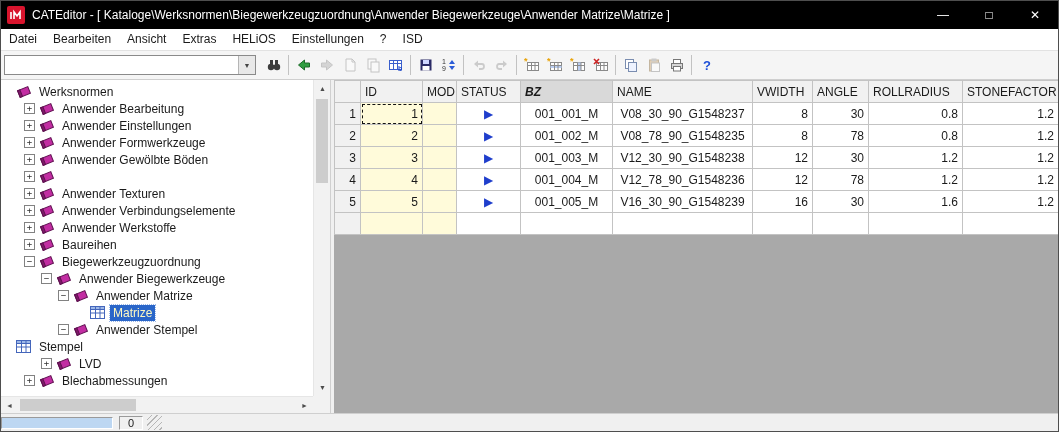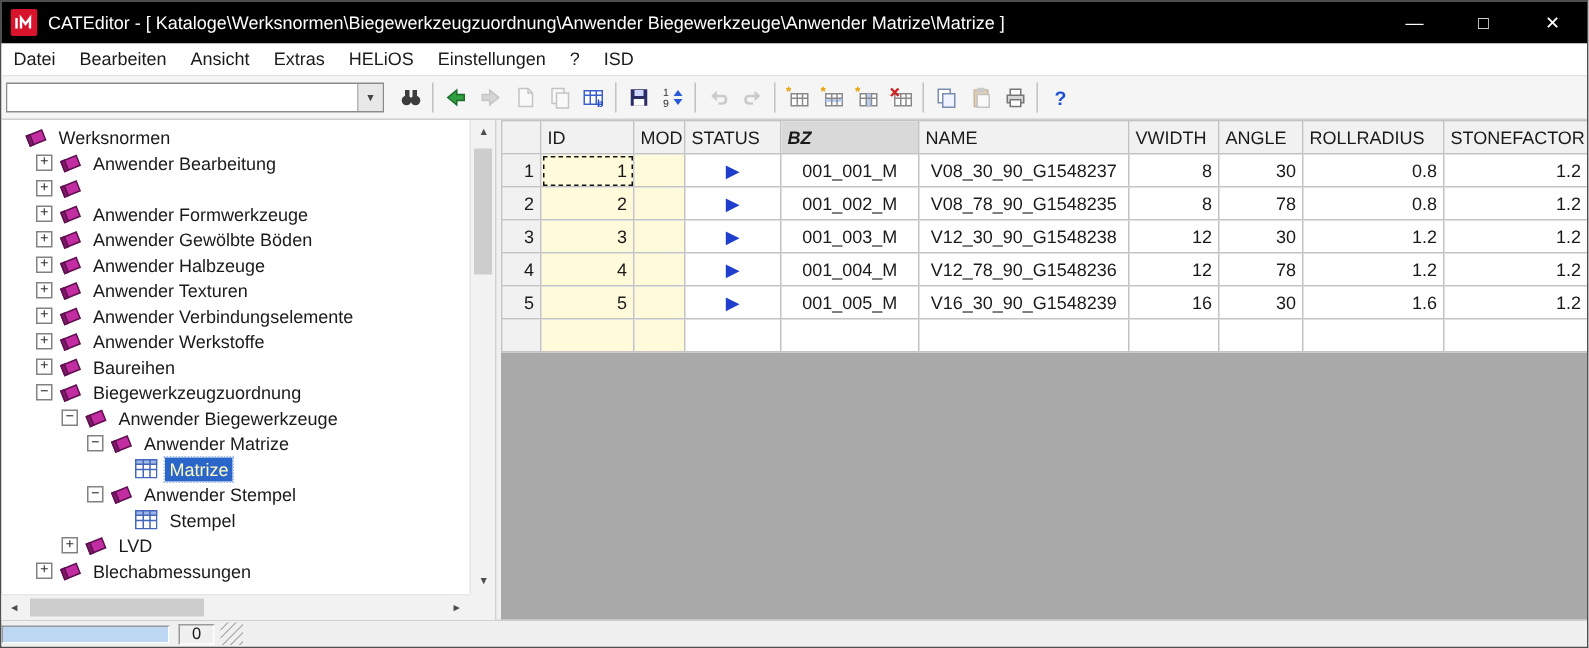--- a/index.html
+++ b/index.html
@@ -268,20 +268,21 @@
           <div class="tree-item" style="padding-left: 23px;">
             <span class="expander">+</span>
             <span class="tree-icon">
               <svg width="16" height="14">
                 <g transform="rotate(-22 8 7)">
                   <rect x="2.5" y="3.5" width="11" height="7" fill="#c22da2" stroke="#5f1050"></rect>
                   <rect x="2.5" y="3.5" width="2.5" height="7" fill="#7e1a68" stroke="#5f1050"></rect>
                 </g>
               </svg>
             </span>
+            <span class="tree-label">Anwender Einstellungen</span>
           </div>
           <div class="tree-item" style="padding-left: 23px;">
             <span class="expander">+</span>
             <span class="tree-icon">
               <svg width="16" height="14">
                 <g transform="rotate(-22 8 7)">
                   <rect x="2.5" y="3.5" width="11" height="7" fill="#c22da2" stroke="#5f1050"></rect>
                   <rect x="2.5" y="3.5" width="2.5" height="7" fill="#7e1a68" stroke="#5f1050"></rect>
                 </g>
               </svg>
@@ -303,21 +304,20 @@
           <div class="tree-item" style="padding-left: 23px;">
             <span class="expander">+</span>
             <span class="tree-icon">
               <svg width="16" height="14">
                 <g transform="rotate(-22 8 7)">
                   <rect x="2.5" y="3.5" width="11" height="7" fill="#c22da2" stroke="#5f1050"></rect>
                   <rect x="2.5" y="3.5" width="2.5" height="7" fill="#7e1a68" stroke="#5f1050"></rect>
                 </g>
               </svg>
             </span>
-            <span class="tree-label">Anwender Halbzeuge</span>
           </div>
           <div class="tree-item" style="padding-left: 23px;">
             <span class="expander">+</span>
             <span class="tree-icon">
               <svg width="16" height="14">
                 <g transform="rotate(-22 8 7)">
                   <rect x="2.5" y="3.5" width="11" height="7" fill="#c22da2" stroke="#5f1050"></rect>
                   <rect x="2.5" y="3.5" width="2.5" height="7" fill="#7e1a68" stroke="#5f1050"></rect>
                 </g>
               </svg>
@@ -412,21 +412,21 @@
             <span class="tree-icon">
               <svg width="16" height="14">
                 <g transform="rotate(-22 8 7)">
                   <rect x="2.5" y="3.5" width="11" height="7" fill="#c22da2" stroke="#5f1050"></rect>
                   <rect x="2.5" y="3.5" width="2.5" height="7" fill="#7e1a68" stroke="#5f1050"></rect>
                 </g>
               </svg>
             </span>
             <span class="tree-label">Anwender Stempel</span>
           </div>
-          <div class="tree-item" style="padding-left: 74px;">
+          <div class="tree-item" style="">
             <span class="expander-spacer"></span>
             <span class="tree-icon">
               <svg width="15" height="13">
                 <rect x="0.5" y="0.5" width="14" height="12" fill="#fff" stroke="#4466bb"></rect>
                 <rect x="0.5" y="0.5" width="14" height="3" fill="#9db8e8" stroke="#4466bb"></rect>
                 <path d="M5.5 0.5 V12.5 M10 0.5 V12.5 M0.5 7 H14.5" stroke="#4466bb" fill="none"></path>
               </svg>
             </span>
             <span class="tree-label">Stempel</span>
           </div>

